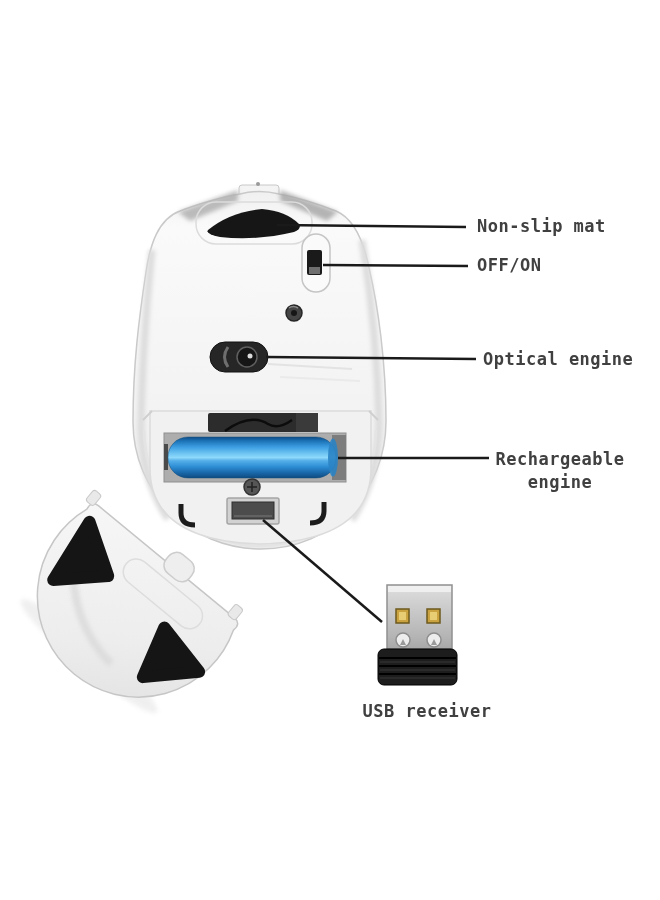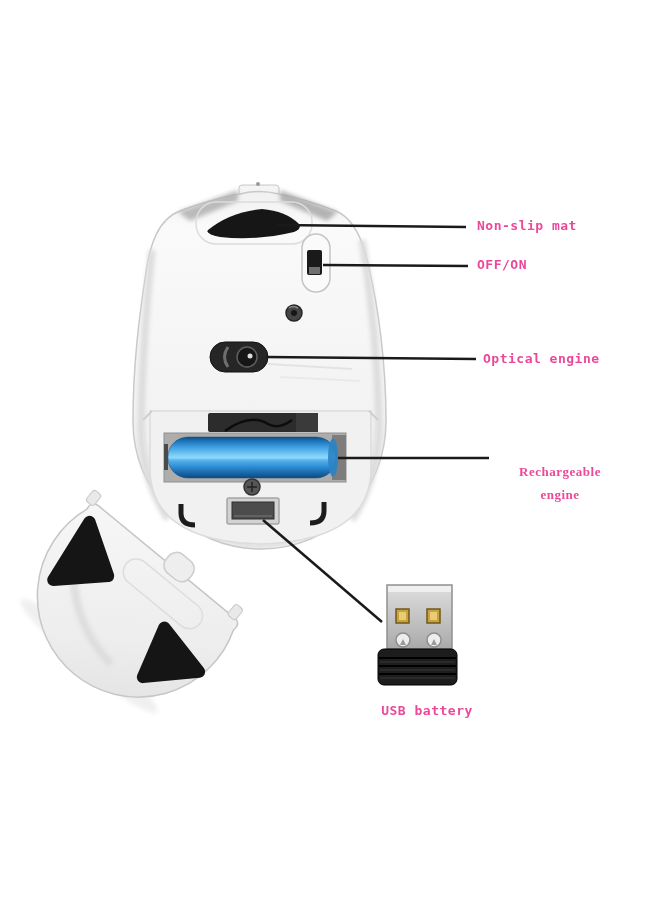--- a/index.html
+++ b/index.html
@@ -6,22 +6,22 @@
   .scene{
     position:relative;
     width:660px;height:900px;
     background:#ffffff;
     overflow:hidden;
     font-family:"DejaVu Sans Mono","Liberation Mono",monospace;
   }
   .scene svg{position:absolute;left:0;top:0;}
   .callout-label{
     position:absolute;
-    color:#ec4899;
-    font-size:13px;
+    color:#404040;
+    font-size:17px;
     font-weight:700;
     line-height:20px;
     letter-spacing:0.5px;
     white-space:nowrap;
   }
   .callout-label.two-line{
     text-align:center;
     line-height:23px;
     white-space:normal;
   }
@@ -188,20 +188,20 @@
       <line x1="263" y1="520" x2="382" y2="622"></line>
     </g>
   </svg>
 
   <div class="callout-label" style="left:477px; top:216px;">Non-slip mat</div>
 
   <div class="callout-label" style="left:477px; top:255px;text-align:center;">OFF/ON</div>
 
   <div class="callout-label" style="left:483px; top:349px;">Optical engine</div>
 
-  <div class="callout-label two-line" style="left:490px; top:460px; width:140px;font-family:Liberation Serif, serif;">
+  <div class="callout-label two-line" style="left:490px; top:448px; width:140px;">
     <span>Rechargeable</span><br>
     <span>engine</span>
   </div>
 
-  <div class="callout-label centered" style="left:347px; top:701px; width:160px;">USB battery</div>
+  <div class="callout-label centered" style="left:347px; top:701px; width:160px;">USB receiver</div>
 
 </div>
 
 </body></html>

